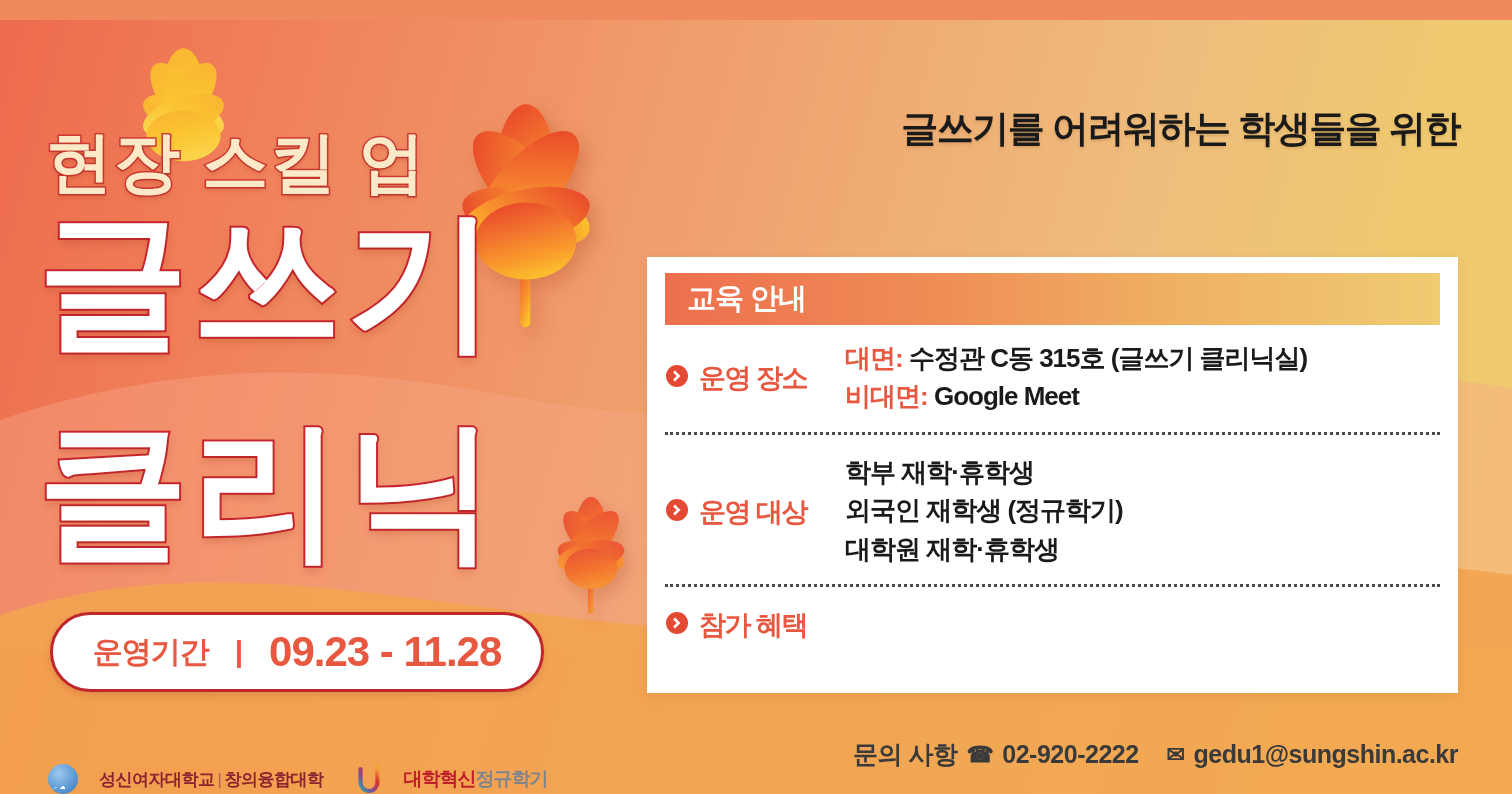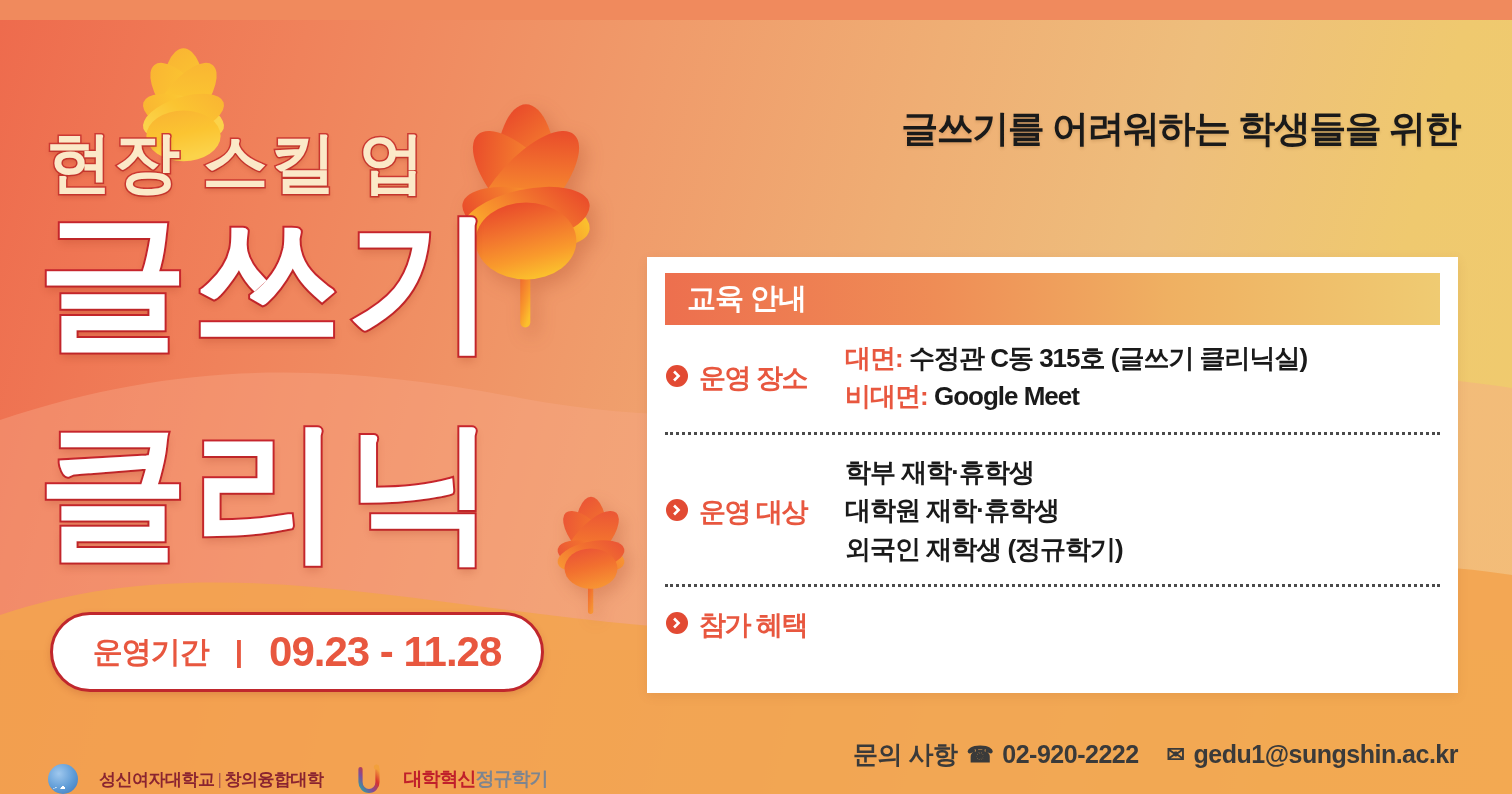--- a/index.html
+++ b/index.html
@@ -305,22 +305,22 @@
           <span class="bullet">
             <svg width="24" height="24" viewBox="0 0 24 24" aria-hidden="true">
               <circle cx="12" cy="12" r="11" fill="#E24A33"></circle>
               <path d="M10 6.6 L15.4 12 L10 17.4 L8.1 15.6 L11.7 12 L8.1 8.4 Z" fill="#FFFFFF"></path>
             </svg>
           </span>
           <span class="row-label">운영 대상</span>
         </div>
         <div class="row-value">
           <div>학부 재학·휴학생</div>
+          <div>외국인 재학생 (정규학기)</div>
           <div>대학원 재학·휴학생</div>
-          <div>외국인 재학생 (정규학기)</div>
         </div>
       </div>
 
       <div class="divider"></div>
 
       <div class="row">
         <div class="row-label-wrap">
           <span class="bullet">
             <svg width="24" height="24" viewBox="0 0 24 24" aria-hidden="true">
               <circle cx="12" cy="12" r="11" fill="#E24A33"></circle>

